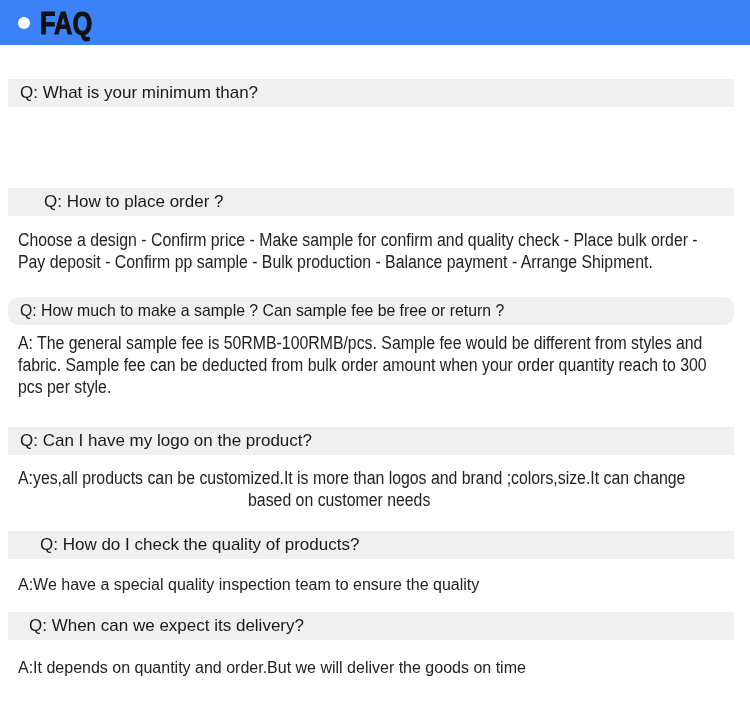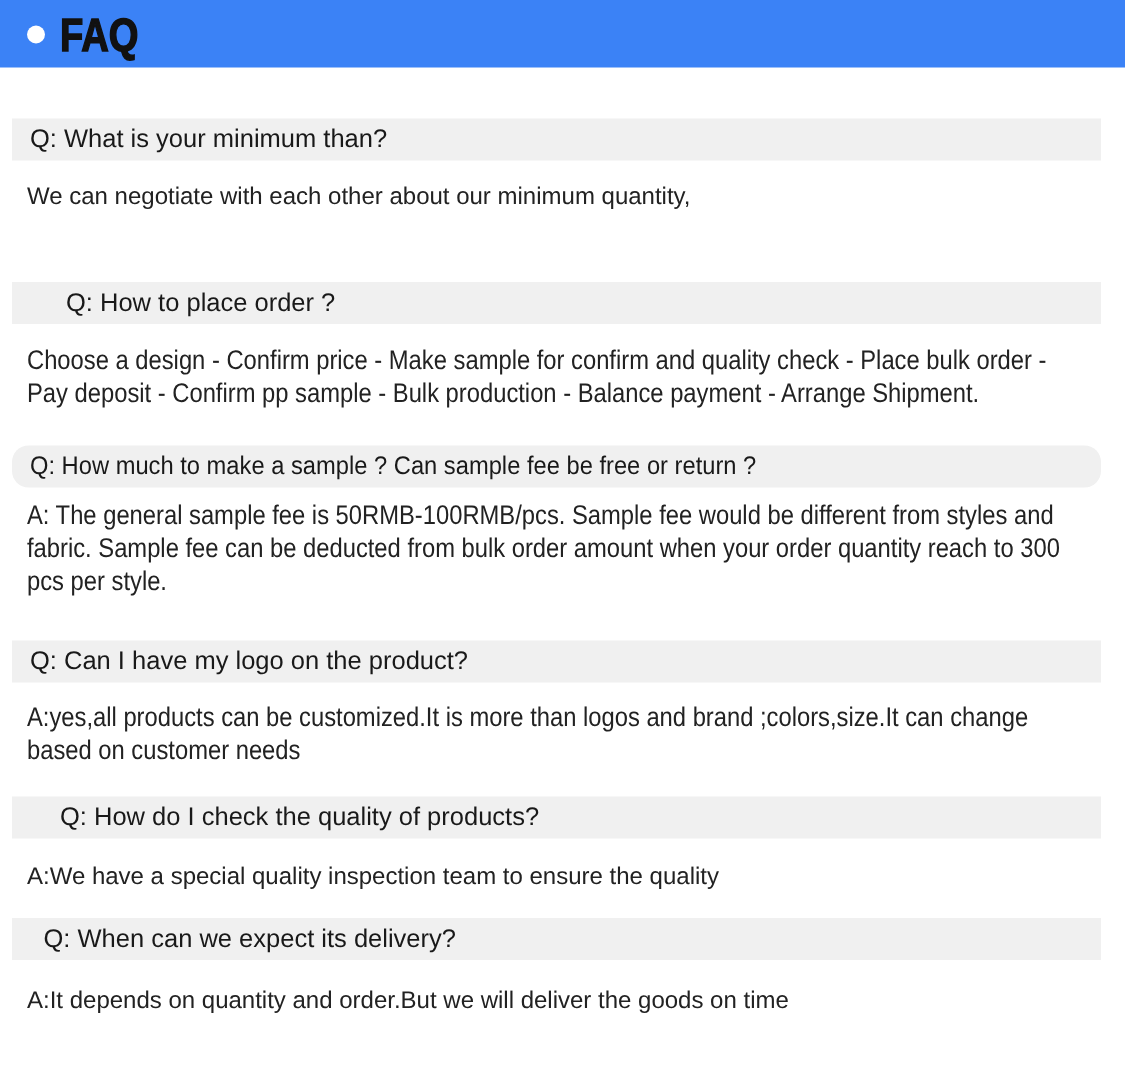--- a/index.html
+++ b/index.html
@@ -88,21 +88,20 @@
   <header class="faq-header">
     <span class="bullet"></span>
     <h1 class="faq-title">FAQ</h1>
   </header>
   <main id="sections">
   <section class="faq-section">
     <div class="q-bar" style="top: 79px;">
       <span class="q-text">Q: What is your minimum than?</span>
     </div>
     <div class="answer regular" style="top: 117px;">
-          <div class="answer-line">We can negotiate with each other about our minimum quantity,</div>
         </div>
   </section>
 
   <section class="faq-section">
     <div class="q-bar" style="top: 188px; padding-left: 36px;">
       <span class="q-text">Q: How to place order ?</span>
     </div>
     <div class="answer condensed" style="top: 229px;">
           <div class="answer-line">Choose a design - Confirm price - Make sample for confirm and quality check - Place bulk order -</div>
           <div class="answer-line">Pay deposit - Confirm pp sample - Bulk production - Balance payment - Arrange Shipment.</div>
@@ -117,21 +116,21 @@
           <div class="answer-line">A: The general sample fee is 50RMB-100RMB/pcs. Sample fee would be different from styles and</div>
           <div class="answer-line">fabric. Sample fee can be deducted from bulk order amount when your order quantity reach to 300</div>
           <div class="answer-line">pcs per style.</div>
         </div>
   </section>
 
   <section class="faq-section">
     <div class="q-bar" style="top: 427px;">
       <span class="q-text">Q: Can I have my logo on the product?</span>
     </div>
-    <div class="answer condensed" style="top: 467px;">
+    <div class="answer condensed" style="top: 467px; text-align: center;">
           <div class="answer-line">A:yes,all products can be customized.It is more than logos and brand ;colors,size.It can change</div>
           <div class="answer-line">based on customer needs</div>
         </div>
   </section>
 
   <section class="faq-section">
     <div class="q-bar" style="top: 531px; padding-left: 32px;">
       <span class="q-text">Q: How do I check the quality of products?</span>
     </div>
     <div class="answer regular" style="top: 570px;">

